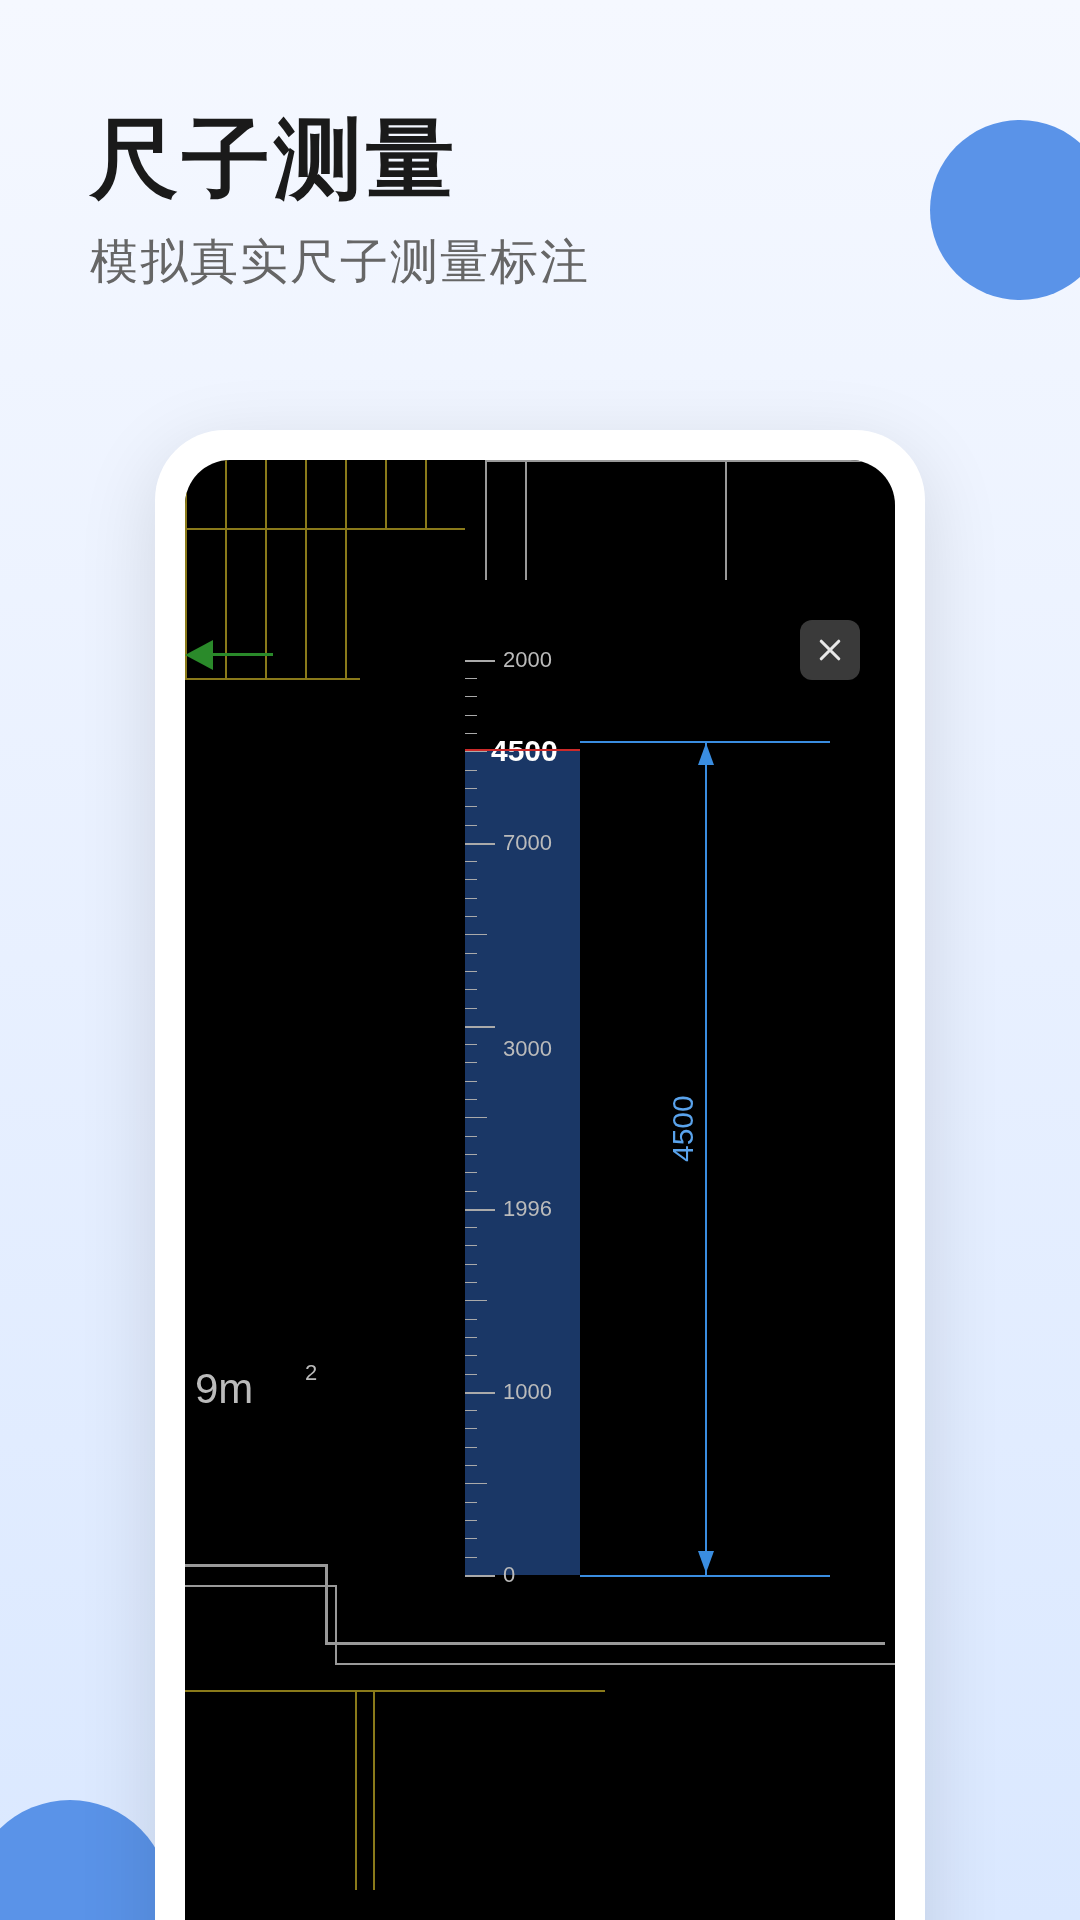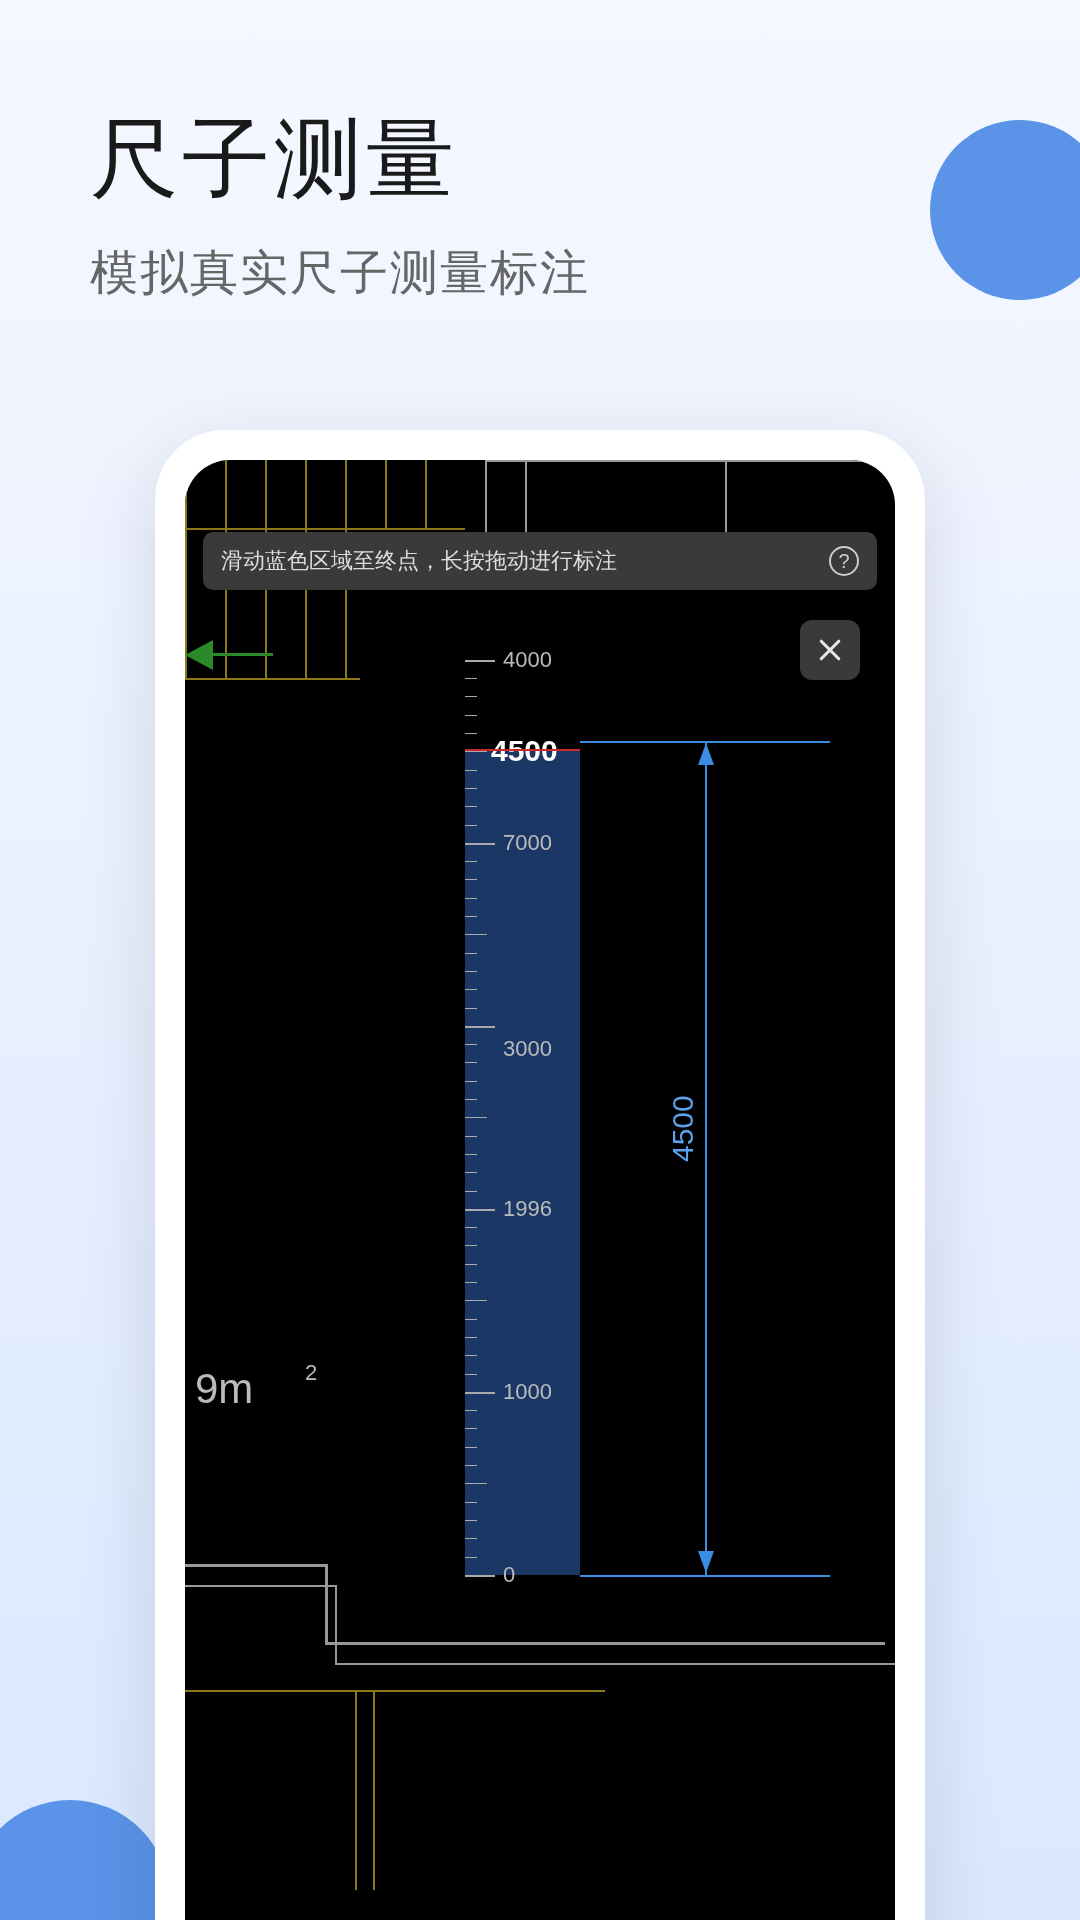--- a/index.html
+++ b/index.html
@@ -27,32 +27,31 @@
       width: 200px;
       height: 200px;
       border-radius: 50%;
       background: #5a93e8;
     }
     .headline {
       position: absolute;
       top: 100px;
       left: 90px;
       font-size: 88px;
-      font-weight: 400;
+      font-weight: 700;
       color: #1a1a1a;
       letter-spacing: 4px;
     }
     .subhead {
       position: absolute;
       top: 230px;
       left: 90px;
       font-size: 48px;
       color: #666;
       letter-spacing: 2px;
-      margin-top: 11px;
     }
     .phone-frame {
       position: absolute;
       top: 430px;
       left: 50%;
       transform: translateX(-50%);
       width: 770px;
       height: 1600px;
       background: #fff;
       border-radius: 70px 70px 0 0;
@@ -257,34 +256,30 @@
       <div class="cad-line-w" style="left:140px;top:1182px;width:560px;height:3px"></div>
       <div class="cad-line-w" style="left:150px;top:1125px;width:2px;height:80px"></div>
       <div class="cad-line-w" style="left:150px;top:1203px;width:560px;height:2px"></div>
 
       <div class="cad-line-y" style="left:0;top:1230px;width:170px;height:2px"></div>
       <div class="cad-line-y" style="left:170px;top:1230px;width:2px;height:200px"></div>
       <div class="cad-line-y" style="left:188px;top:1230px;width:2px;height:200px"></div>
       <div class="cad-line-y" style="left:170px;top:1230px;width:250px;height:2px"></div>
     </div>
 
-    <div class="instruction-bar">
-      <span>滑动蓝色区域至终点，长按拖动进行标注</span>
-      <div class="help-icon">?</div>
-    </div>
 
     <div class="close-btn">
       <svg viewBox="0 0 24 24">
         <path d="M5 5 L19 19 M19 5 L5 19" stroke="#e8e8e8" stroke-width="2.5" fill="none" stroke-linecap="round"></path>
       </svg>
     </div>
 
     <div class="ruler">
       <div class="ruler-tick major" style="top:50px"></div>
-      <div class="ruler-label" style="top:50px">4000</div>
+      <div class="ruler-label" style="top:50px">2000</div>
       <div class="ruler-tick major" style="top:233px"></div>
       <div class="ruler-label" style="top:233px">7000</div>
       <div class="ruler-tick major" style="top:416px"></div>
       <div class="ruler-label" style="top:439px">3000</div>
       <div class="ruler-tick major" style="top:599px"></div>
       <div class="ruler-label" style="top:599px">1996</div>
       <div class="ruler-tick major" style="top:782px"></div>
       <div class="ruler-label" style="top:782px">1000</div>
       <div class="ruler-tick major" style="top:965px"></div>
       <div class="ruler-label" style="top:965px">0</div>

